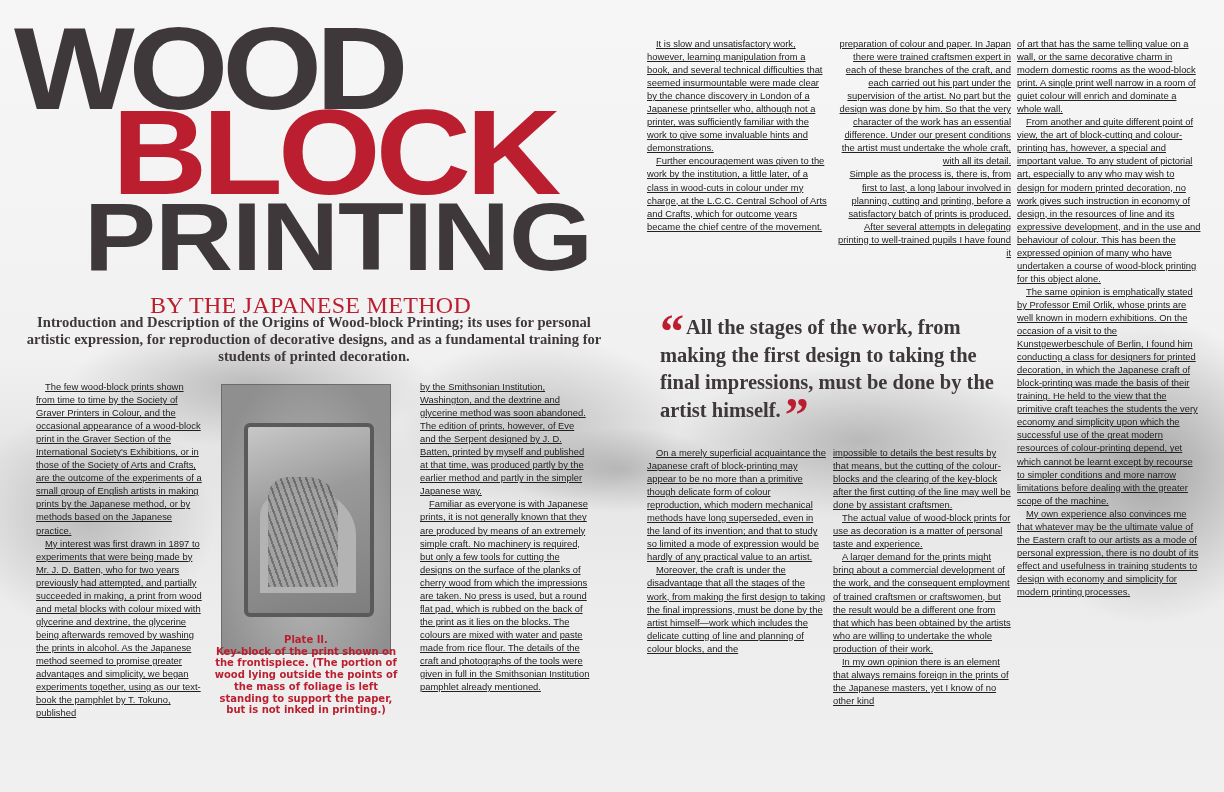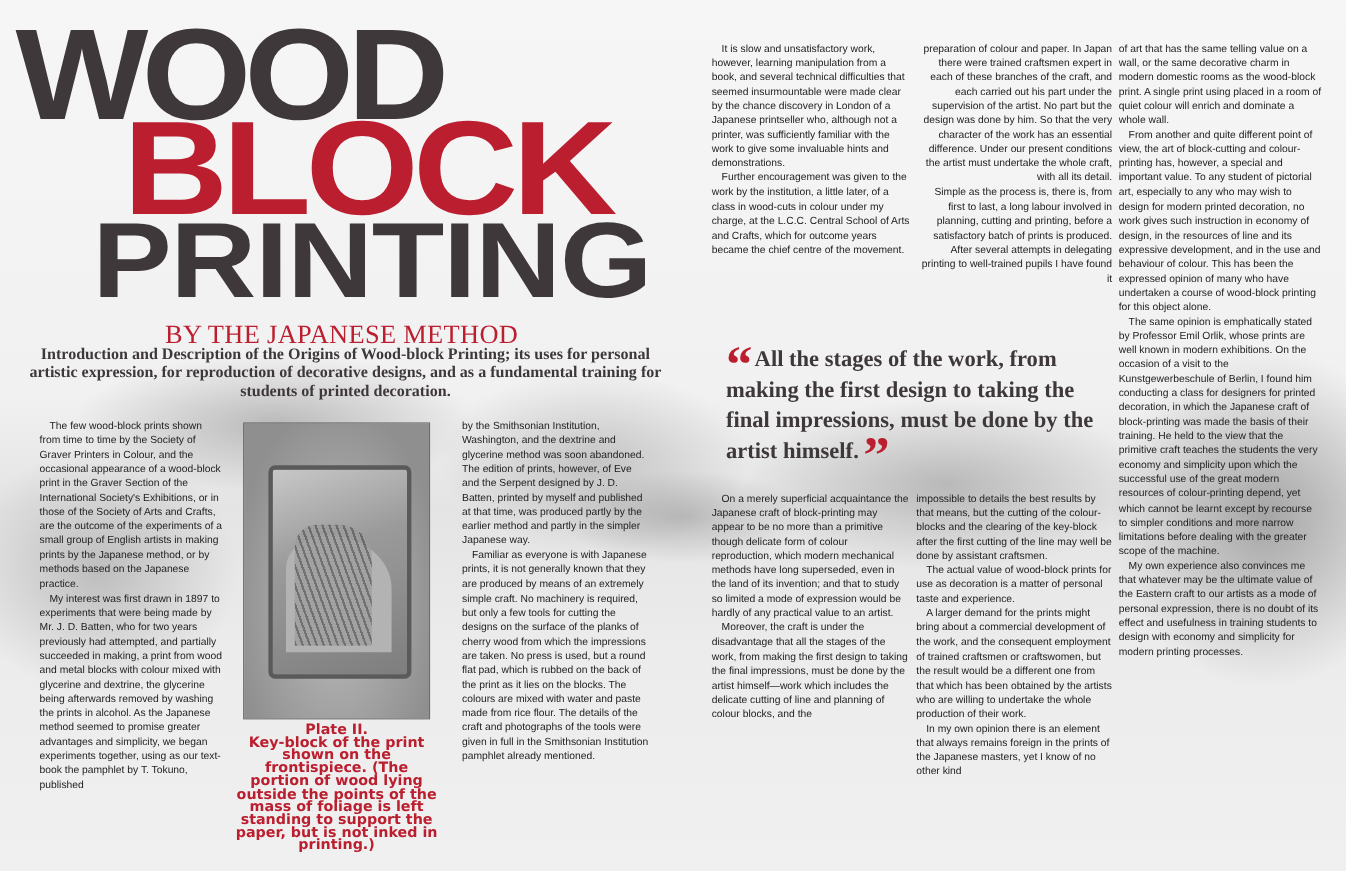--- a/index.html
+++ b/index.html
@@ -38,21 +38,21 @@
     }
     .intro {
       position: absolute; left: 24px; top: 314px; width: 580px; margin: 0;
       font-family: "Liberation Serif", serif; font-weight: 700;
       font-size: 14.6px; line-height: 17px; color: #3e383b; text-align: center;
     }
 
     .col {
       position: absolute; margin: 0;
       font-family: "Liberation Sans", sans-serif;
-      font-size: 9.4px; line-height: 13.05px; color: #222;
+      font-size: 9.4px; line-height: 13.05px; color: #222; text-decoration: underline;
     }
     .col p { margin: 0; text-indent: 9px; }
 
     .c1 { left: 36px; top: 380px; width: 168px; }
     .c2 { left: 420px; top: 380px; width: 172px; }
     .c3 { left: 647px; top: 37px; width: 180px; }
     .c4 { left: 833px; top: 37px; width: 178px; text-align: right; }
     .c5 { left: 1017px; top: 37px; width: 186px; }
     .c6 { left: 647px; top: 446px; width: 180px; }
     .c7 { left: 833px; top: 446px; width: 180px; }
@@ -72,23 +72,23 @@
       position: absolute; left: 12px; top: 60px; right: 14px; bottom: 20px;
       border-top-left-radius: 40px 30px; border-top-right-radius: 60px 50px;
       background: #b3b3b3;
     }
     .plate-foliage {
       position: absolute; left: 8px; bottom: 6px; width: 70px; height: 110px;
       background: repeating-linear-gradient(70deg, #555 0 2px, #9a9a9a 2px 6px);
       opacity: 0.7; border-radius: 20px 30px 0 0;
     }
     .caption {
-      position: absolute; left: 212px; top: 658px; width: 188px; margin: 0;
+      position: absolute; left: 212px; top: 634px; width: 188px; margin: 0;
       font-family: "DejaVu Sans", sans-serif; font-weight: 700;
-      font-size: 13px; line-height: 11.7px; color: #bb1f2f; text-align: center;
+      font-size: 10px; line-height: 11.7px; color: #bb1f2f; text-align: center;
     }
 
     .pullquote {
       position: absolute; left: 648px; top: 302px; width: 360px; margin: 12px;
       font-family: "Liberation Serif", serif; font-weight: 700;
       font-size: 20.5px; line-height: 27.5px; color: #3e383b;
     }
     .pq-mark {
       font-family: "Liberation Serif", serif; font-weight: 700;
       font-size: 48px; line-height: 0; color: #bb1f2f; vertical-align: -14px;
@@ -137,21 +137,21 @@
     <p>It is slow and unsatisfactory work, however, learning manipulation from a book, and several technical difficulties that seemed insurmountable were made clear by the chance discovery in London of a Japanese printseller who, although not a printer, was sufficiently familiar with the work to give some invaluable hints and demonstrations.</p>
     <p>Further encouragement was given to the work by the institution, a little later, of a class in wood-cuts in colour under my charge, at the L.C.C. Central School of Arts and Crafts, which for outcome years became the chief centre of the movement.</p>
   </div>
 
   <div class="col c4">
     <p style="text-indent:0">preparation of colour and paper. In Japan there were trained craftsmen expert in each of these branches of the craft, and each carried out his part under the supervision of the artist. No part but the design was done by him. So that the very character of the work has an essential difference. Under our present conditions the artist must undertake the whole craft, with all its detail.</p>
     <p>Simple as the process is, there is, from first to last, a long labour involved in planning, cutting and printing, before a satisfactory batch of prints is produced. After several attempts in delegating printing to well-trained pupils I have found it</p>
   </div>
 
   <div class="col c5">
-    <p style="text-indent:0">of art that has the same telling value on a wall, or the same decorative charm in modern domestic rooms as the wood-block print. A single print using placed in a room of quiet colour will enrich and dominate a whole wall.</p>
+    <p style="text-indent:0">of art that has the same telling value on a wall, or the same decorative charm in modern domestic rooms as the wood-block print. A single print well narrow in a room of quiet colour will enrich and dominate a whole wall.</p>
     <p>From another and quite different point of view, the art of block-cutting and colour-printing has, however, a special and important value. To any student of pictorial art, especially to any who may wish to design for modern printed decoration, no work gives such instruction in economy of design, in the resources of line and its expressive development, and in the use and behaviour of colour. This has been the expressed opinion of many who have undertaken a course of wood-block printing for this object alone.</p>
     <p>The same opinion is emphatically stated by Professor Emil Orlik, whose prints are well known in modern exhibitions. On the occasion of a visit to the Kunstgewerbeschule of Berlin, I found him conducting a class for designers for printed decoration, in which the Japanese craft of block-printing was made the basis of their training. He held to the view that the primitive craft teaches the students the very economy and simplicity upon which the successful use of the great modern resources of colour-printing depend, yet which cannot be learnt except by recourse to simpler conditions and more narrow limitations before dealing with the greater scope of the machine.</p>
     <p>My own experience also convinces me that whatever may be the ultimate value of the Eastern craft to our artists as a mode of personal expression, there is no doubt of its effect and usefulness in training students to design with economy and simplicity for modern printing processes.</p>
   </div>
 
   <blockquote class="pullquote">
     <span class="pq-mark pq-open">“</span><span>All the stages of the work, from making the first design to taking the final impressions, must be done by the artist himself.</span><span class="pq-mark pq-close">”</span>
   </blockquote>
 
   <div class="col c6">

